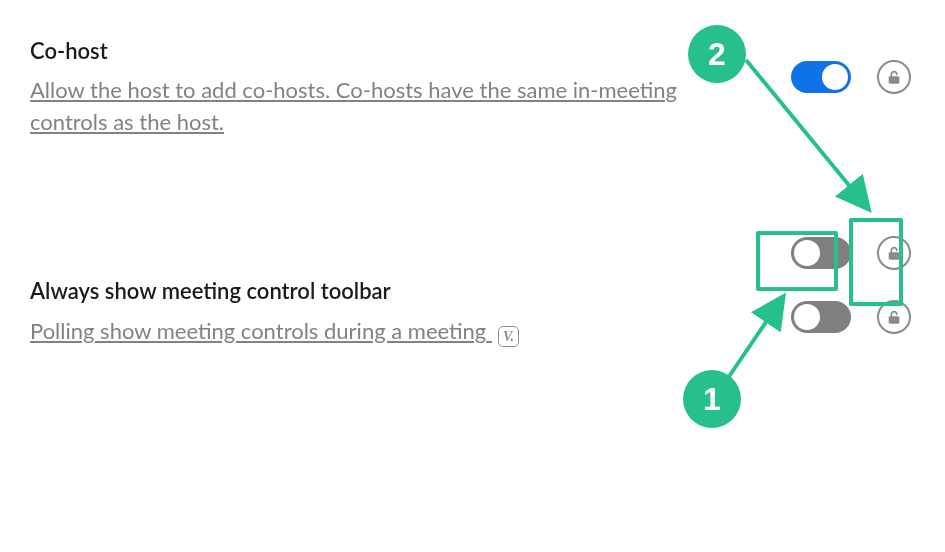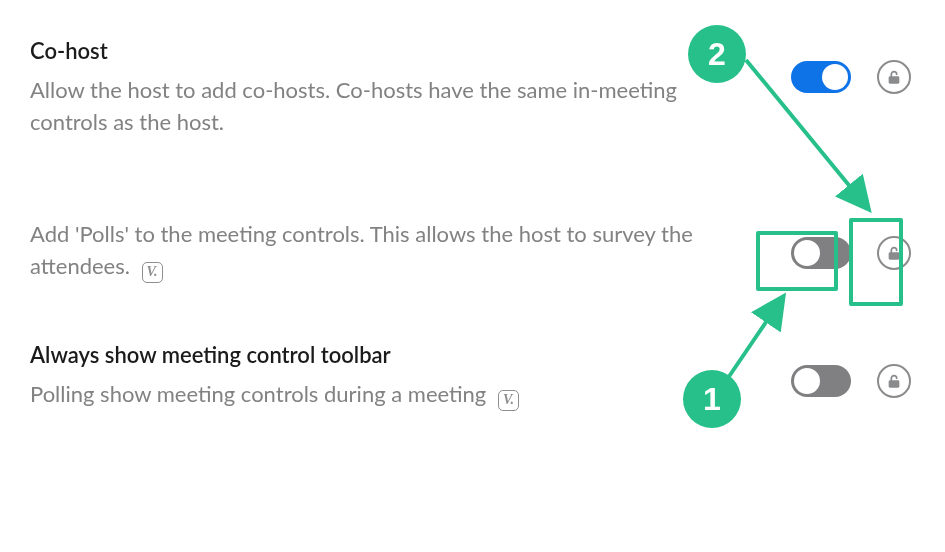--- a/index.html
+++ b/index.html
@@ -26,20 +26,21 @@
     font-weight:600;
     color:#1b1b1b;
     line-height:1.2;
     margin-bottom:10px;
   }
   .desc{
     font-size:22px;
     color:#828282;
     line-height:1.45;
     max-width:680px;
+    text-decoration:underline;
   }
   .controls{
     position:absolute;
     right:4px;
     top:22px;
     display:flex;
     align-items:center;
     gap:26px;
   }
   
@@ -109,24 +110,20 @@
             <rect x="4" y="11" width="16" height="11" rx="2" fill="#8a8b8d" stroke="none"></rect>
             <path d="M8 11 V8 a4 4 0 0 1 8 0"></path>
           </svg>
         </span>
       </div>
     </div>
   </div>
 
   <div class="row row2">
     <div class="text-col">
-      <div class="desc">
-        <span>Add 'Polls' to the meeting controls. This allows the host to survey the attendees.</span>
-        <span class="badge">V.</span>
-      </div>
     </div>
     <div class="controls">
       <div class="toggle off">
         <div class="knob"></div>
       </div>
       <div class="lock">
         <span>
           <svg viewBox="0 0 24 24" fill="none" stroke="#8a8b8d" stroke-width="2.6" stroke-linecap="round" stroke-linejoin="round">
             <rect x="4" y="11" width="16" height="11" rx="2" fill="#8a8b8d" stroke="none"></rect>
             <path d="M8 11 V8 a4 4 0 0 1 8 0"></path>

